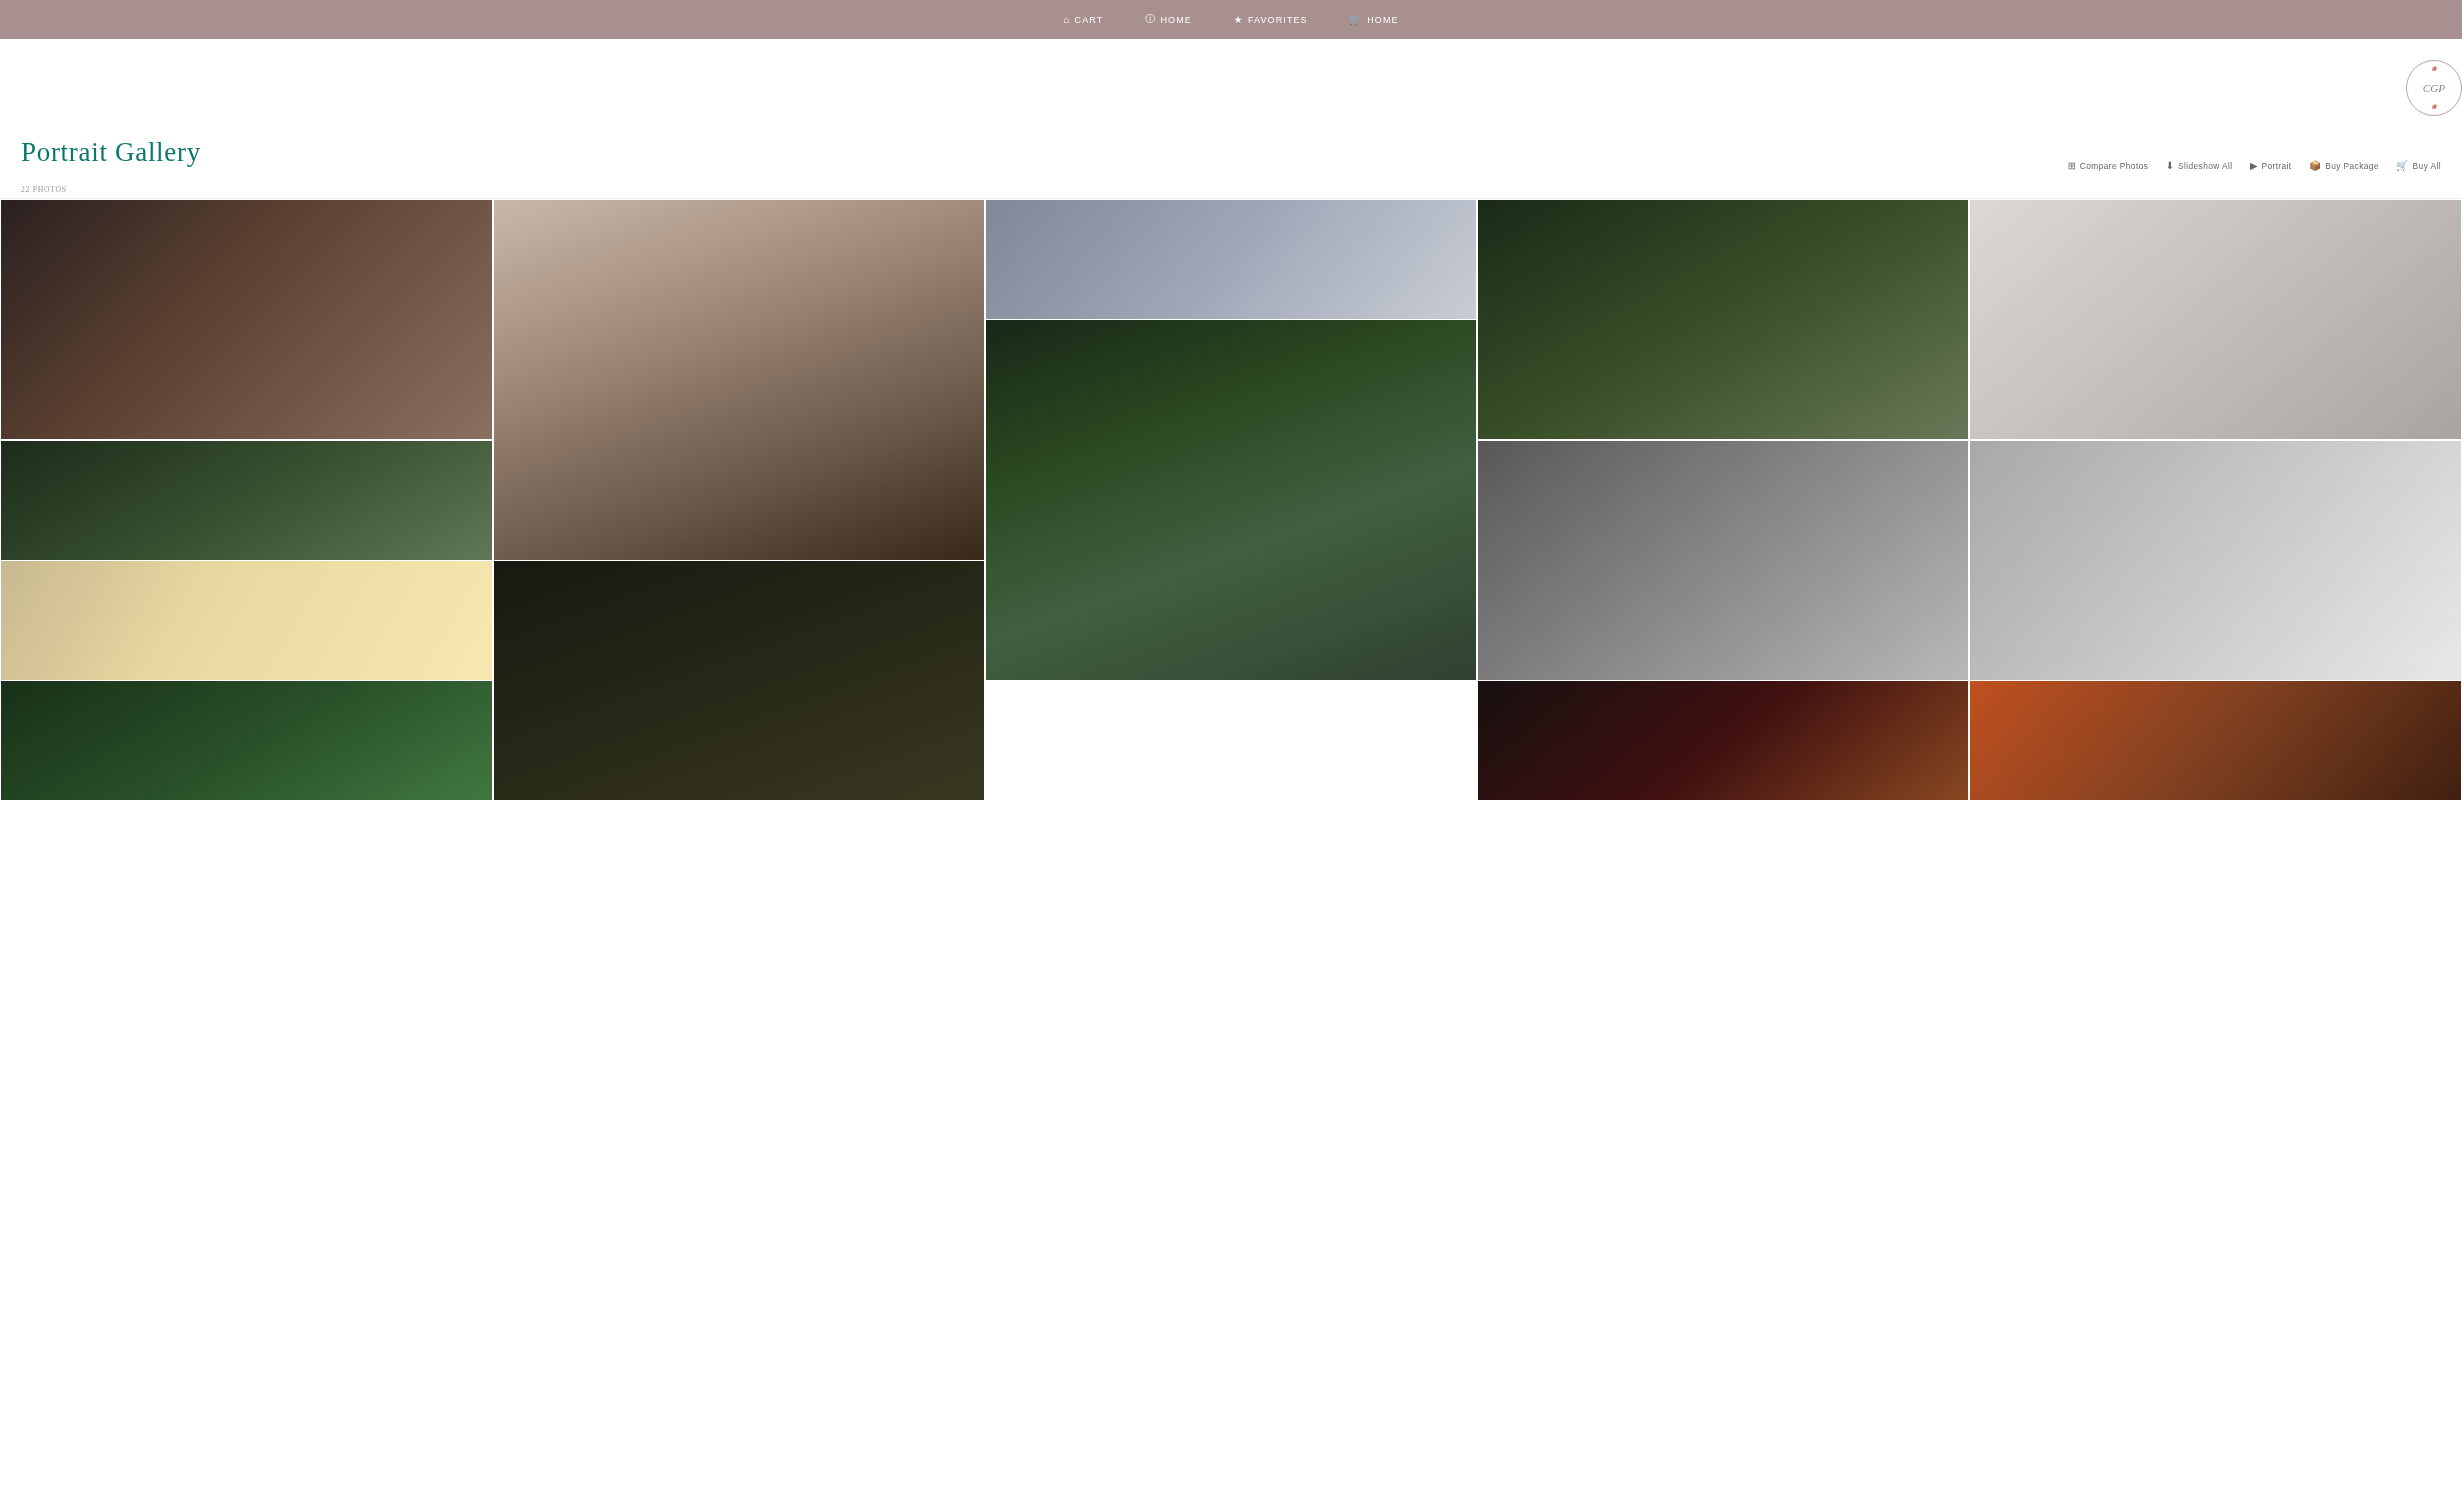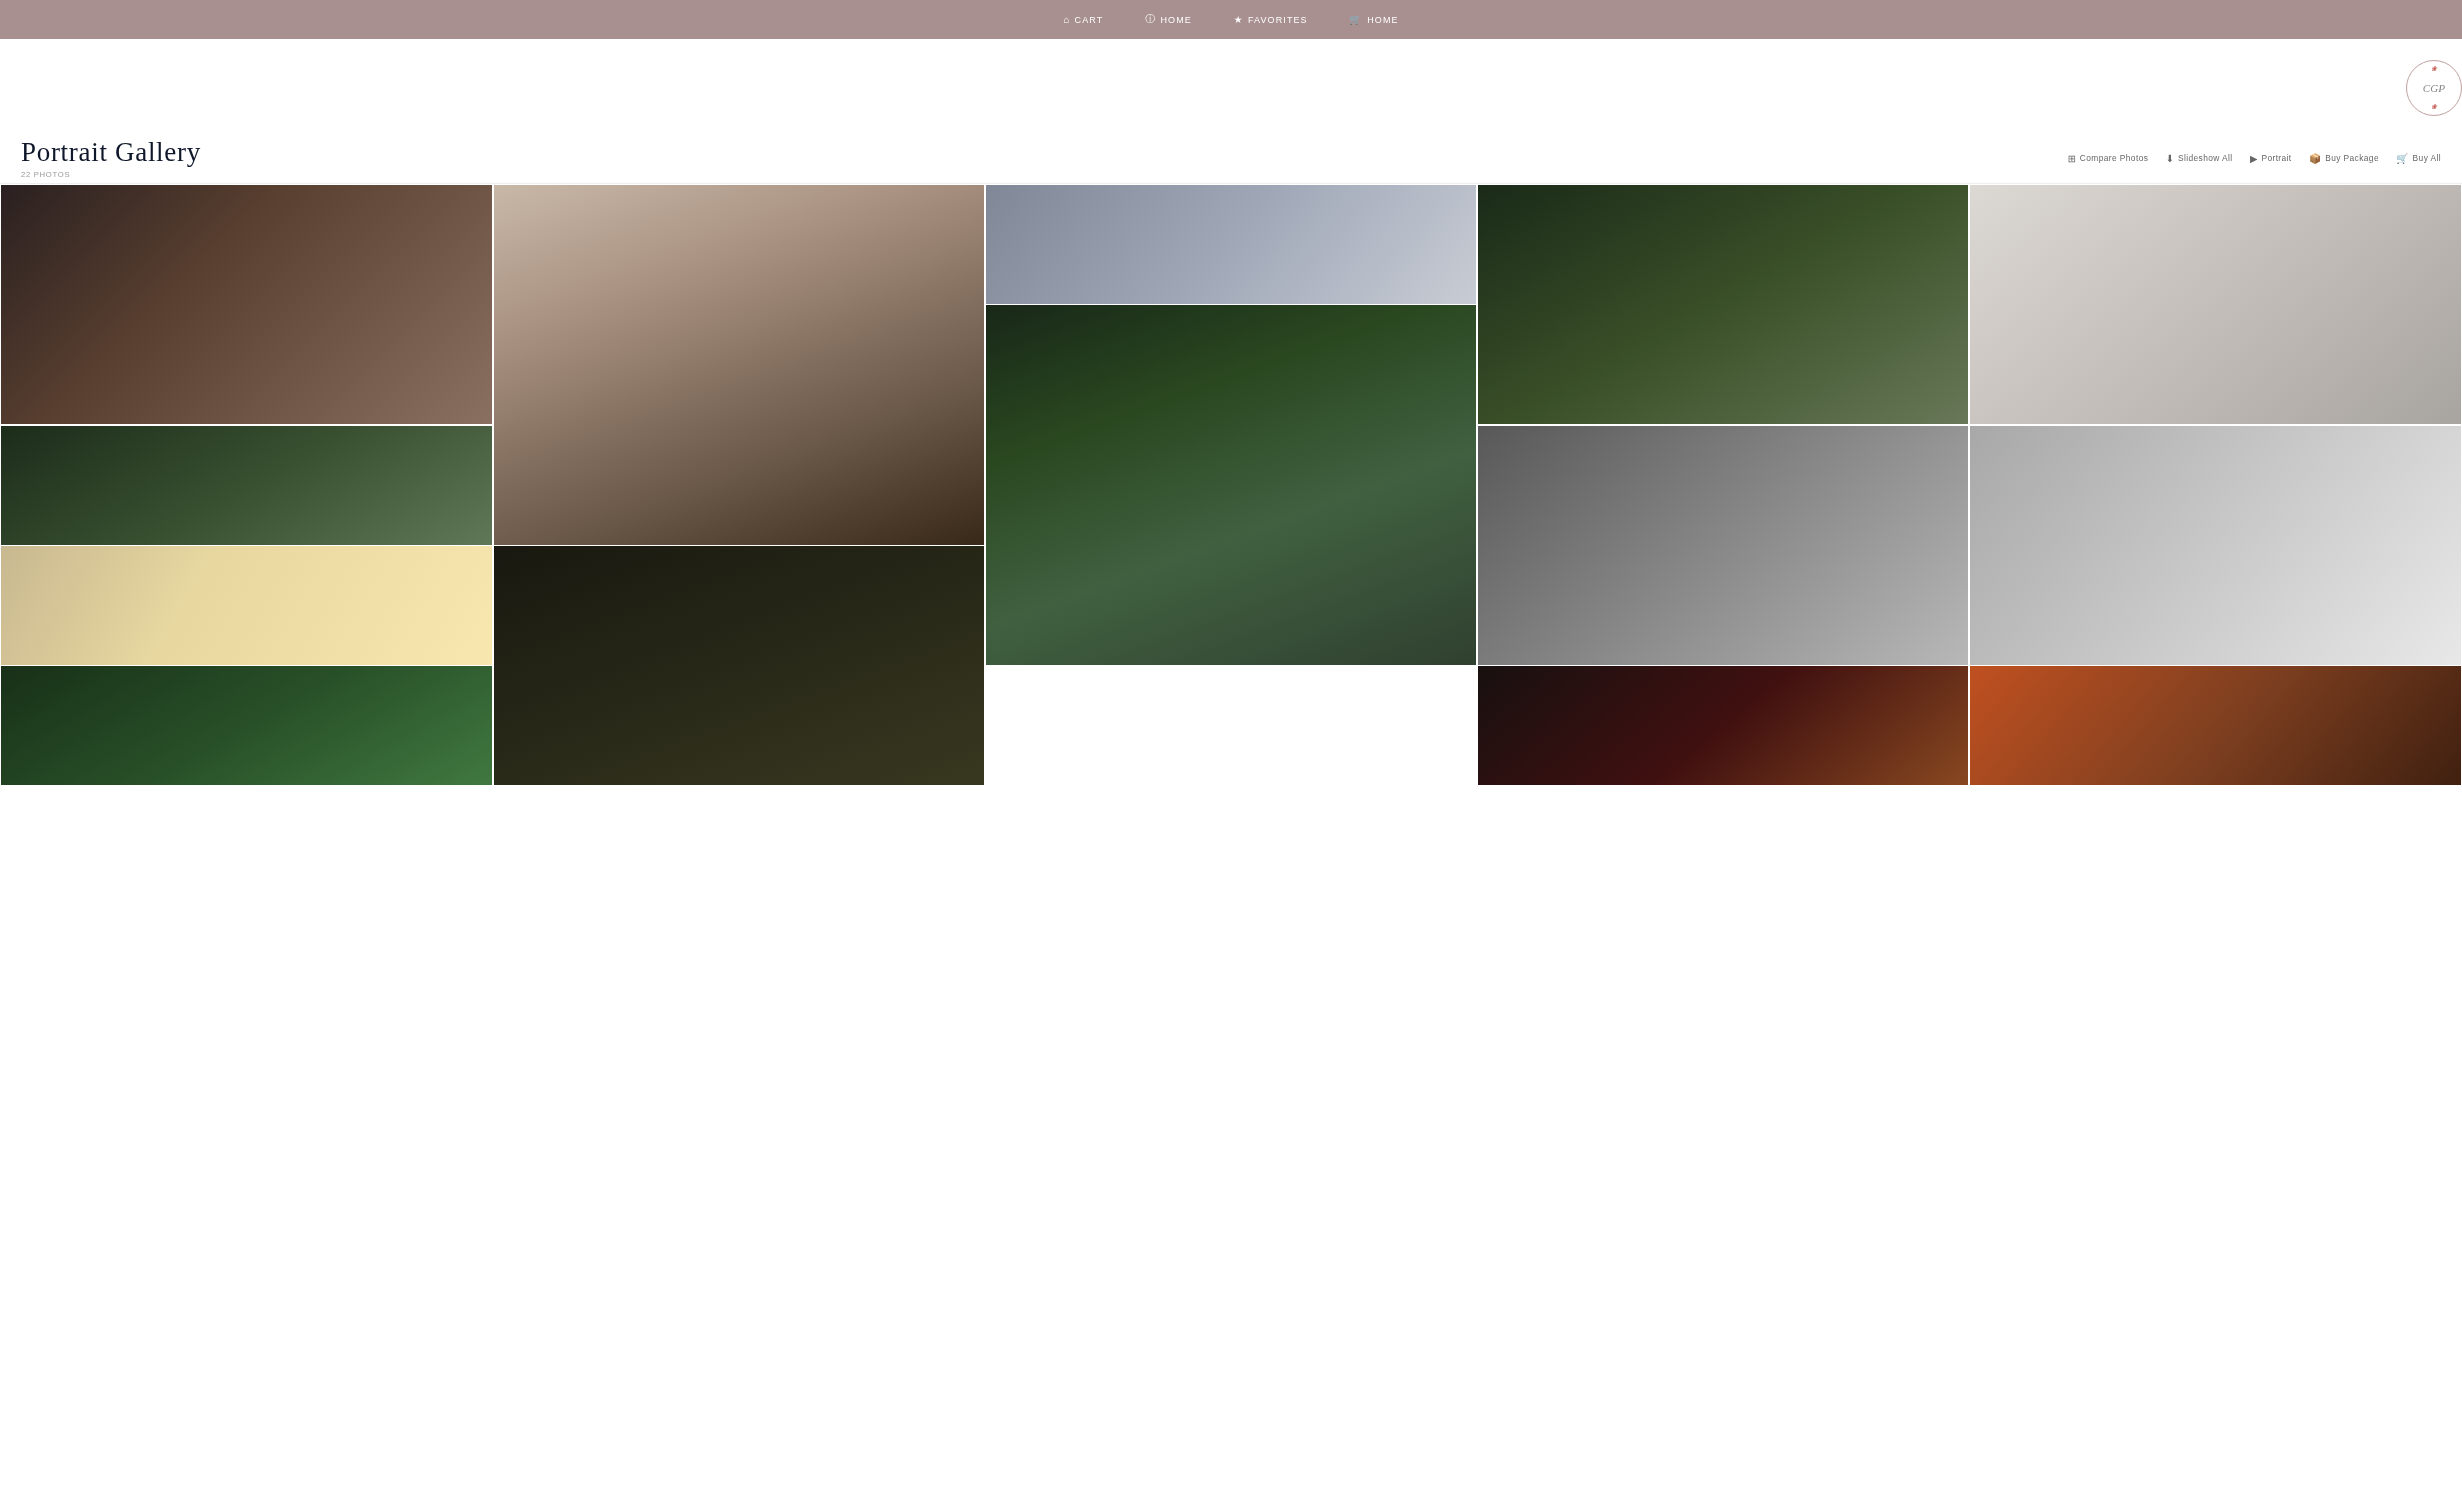--- a/index.html
+++ b/index.html
@@ -63,30 +63,30 @@
       display: flex;
       align-items: center;
       justify-content: space-between;
       padding: 7px 21px 3.5px;
       border-bottom: 0.7px solid #eee;
     }
     .gallery-title-area { }
     .gallery-title {
       font-family: 'Brush Script MT', cursive;
       font-size: 27px;
-      color: #0f172a;
+      color: #0f766e;
       font-weight: normal;
       letter-spacing: 0.7px;
     }
     .photo-count {
       font-size: 7.7px;
       color: #999;
       letter-spacing: 0.7px;
-      font-family: Liberation Sans, sans-serif;
-      margin-top: 2px;
+      font-family: Liberation Serif, serif;
+      margin-top: 17px;
     }
     .gallery-actions {
       display: flex;
       align-items: center;
       gap: 17.5px;
     }
     .action-btn {
       display: flex;
       align-items: center;
       gap: 3.5px;

